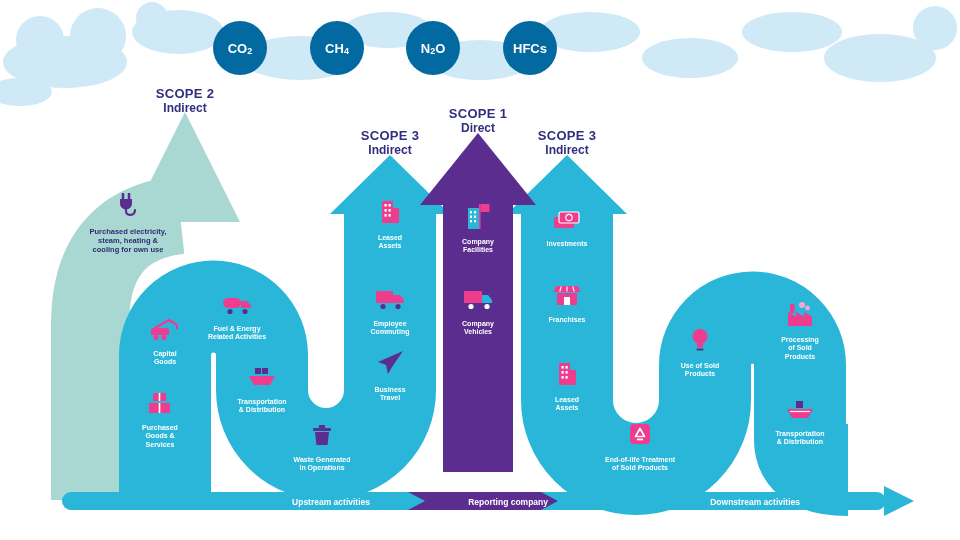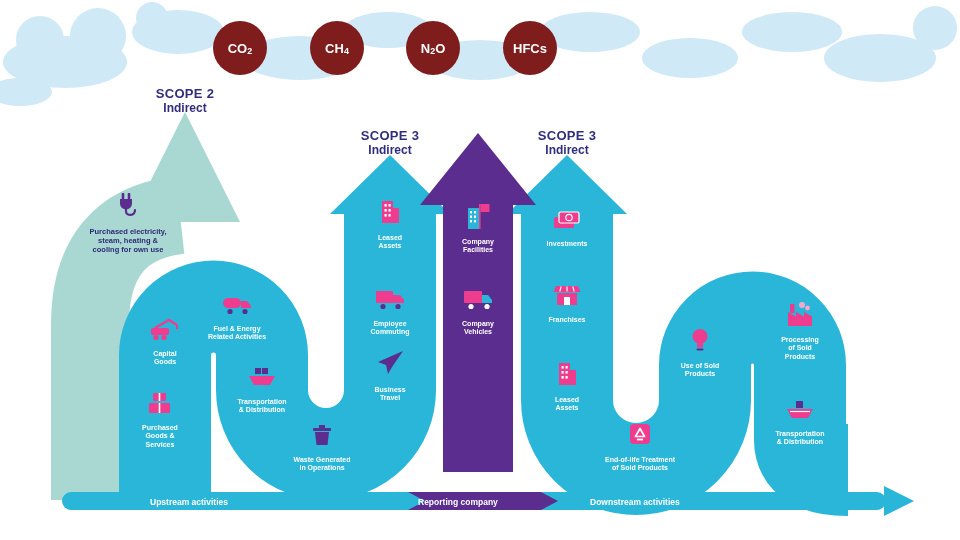--- a/index.html
+++ b/index.html
@@ -3,41 +3,41 @@
 <meta charset="utf-8">
 <style>
   html,body { margin:0; padding:0; background:#fff; }
   .stage {
     position:relative; width:960px; height:540px; background:#ffffff;
     overflow:hidden; font-family:"Liberation Sans", sans-serif;
   }
   .layer { position:absolute; left:0; top:0; }
   .gas {
     position:absolute; width:54px; height:54px; border-radius:50%;
-    background:#7f1d1d; color:#fff; display:flex; align-items:center;
+    background:#0369a1; color:#fff; display:flex; align-items:center;
     justify-content:center; font-weight:bold; font-size:13px; z-index:3;
   }
   .gas sub { font-size:9px; line-height:1; transform:translateY(3px); }
   .heading { position:absolute; text-align:center; z-index:4; color:#312e7d;margin-top:8px; }
   .heading .h1 { font-size:13px; font-weight:bold; letter-spacing:.3px; }
   .heading .h2 { font-size:12px;font-weight:bold; }
   .item {
     position:absolute; display:flex; flex-direction:column; align-items:center;
     text-align:center; z-index:4; gap:9px;
   }
   .icon { height:27px; display:flex; align-items:flex-end; justify-content:center; }
   .icon svg { display:block; }
   .item-label {
     white-space:pre-line; font-size:7px; font-weight:bold; color:#ffffff;
     line-height:1.18;
   }
   .item.dark .item-label { color:#2e2b76; font-size:7.5px; }
   .bar-label {
     position:absolute; color:#fff; font-size:8.5px; font-weight:bold;
-    text-align:left; z-index:5; top:497px;
+    text-align:right; z-index:5; top:497px;
   }
 </style>
 </head>
 <body>
 
 <div class="stage">
 
   <svg class="layer" width="960" height="540" viewBox="0 0 960 540">
     <g fill="#cfe9f7">
       <ellipse cx="65" cy="62" rx="62" ry="26"></ellipse>
@@ -105,20 +105,24 @@
     </div>
 
   <div class="heading" style="left:130px;top:78px;width:110px">
     <div class="h1">SCOPE 2</div>
     <div class="h2">Indirect</div>
   </div>
   <div class="heading" style="left:335px;top:120px;width:110px">
     <div class="h1">SCOPE 3</div>
     <div class="h2">Indirect</div>
   </div>
+  <div class="heading" style="left:423px;top:98px;width:110px">
+    <div class="h1">SCOPE 1</div>
+    <div class="h2">Direct</div>
+  </div>
   <div class="heading" style="left:512px;top:120px;width:110px">
     <div class="h1">SCOPE 3</div>
     <div class="h2">Indirect</div>
   </div>
 
   <div class="item dark" style="left:80px;top:192px;width:96px">
     <span class="icon">
         <svg width="28" height="26" viewBox="0 0 28 26">
           <path d="M9 1v5M15 1v5" stroke="#5b2d8e" stroke-width="2.6" stroke-linecap="round"></path>
           <path d="M6 6h12v4.5a6 6 0 0 1-12 0z" fill="#5b2d8e"></path>

